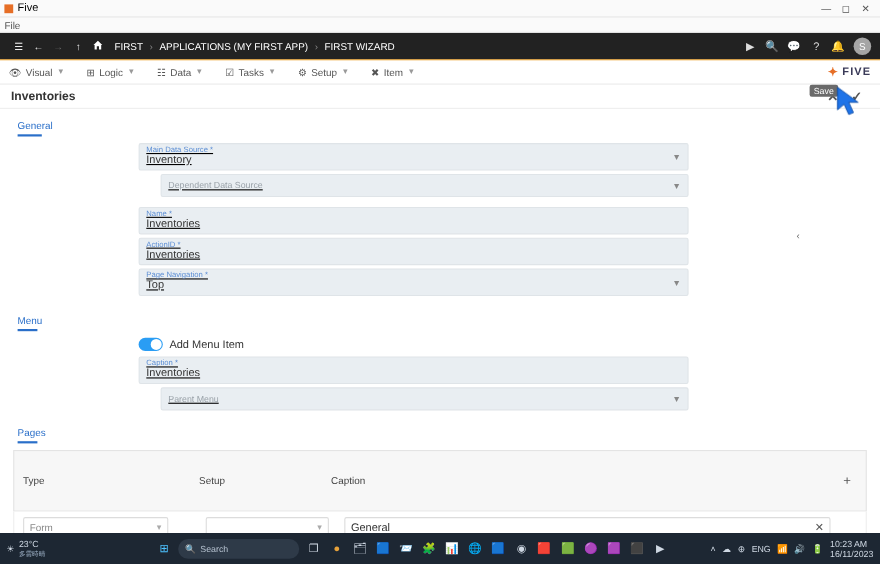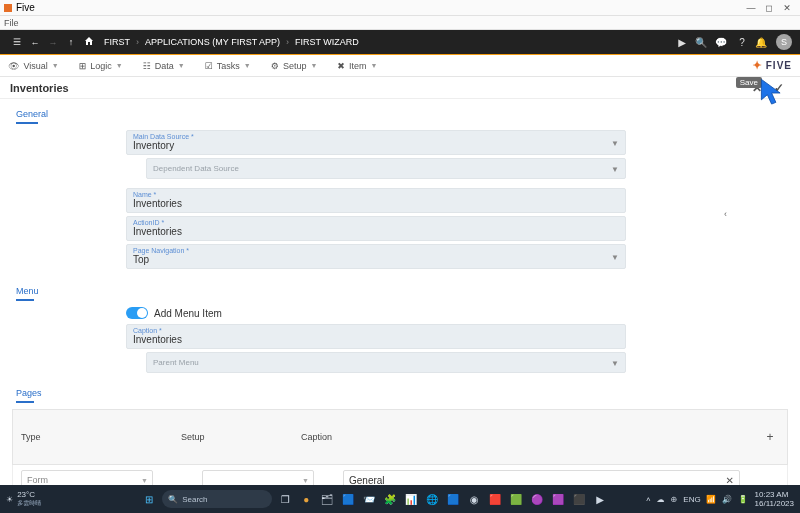--- a/index.html
+++ b/index.html
@@ -25,40 +25,40 @@
   .panel-head{height:22px;background:#fff;border-bottom:1px solid #eee;display:flex;align-items:center;padding:0 10px;font-size:11px;font-weight:bold;color:#333;}
   .panel-head .flex{flex:1;}
   .ph-btn{width:22px;text-align:center;color:#555;font-size:12px;}
   .save-tip{position:absolute;background:#6a6a6a;color:#fff;font-size:8px;padding:1px 4px;border-radius:2px;top:77px;right:38px;}
   .cursor{position:absolute;top:76px;right:8px;width:34px;height:34px;pointer-events:none;z-index:10;}
   .cursor svg{width:34px;height:34px;}
   .content{position:relative;height:calc(513px - 16px - 14px - 24px - 1px - 22px - 22px - 28px);overflow:auto;background:#fff;padding:6px 12px 12px 12px;}
   .section-label{color:#2a6fc9;font-size:9px;margin:4px 0 3px 4px;display:inline-block;}
   .section-underline{width:22px;height:2px;background:#2a6fc9;margin-left:4px;margin-bottom:6px;}
   .section-underline.sm{width:18px;}
-  .form-col{margin-left:114px;width:500px;}
+  .form-col{margin-left:114px;width:500px;text-decoration:underline;}
   .field{background:#e9eef2;border:1px solid #dfe4e8;border-radius:2px;margin-bottom:3px;padding:2px 6px 3px 6px;position:relative;}
   .field .lbl{font-size:7px;color:#5c8ed4;}
   .field .lbl.gray{color:#9aa2a9;}
   .field .val{font-size:10px;color:#333;}
   .field .dd{position:absolute;right:6px;top:50%;transform:translateY(-50%);color:#888;font-size:8px;}
   .field.slim{padding:5px 6px;margin-left:20px;}
   .field.slim .lbl{font-size:8px;}
   .toggle-row{display:flex;align-items:center;margin-left:114px;margin-bottom:5px;gap:6px;}
   .toggle{width:22px;height:12px;background:#2a9df4;border-radius:6px;position:relative;}
   .toggle .knob{width:10px;height:10px;background:#fff;border-radius:50%;position:absolute;right:1px;top:1px;}
   .toggle-label{font-size:10px;color:#333;}
   .pages-label{color:#2a6fc9;font-size:9px;margin:12px 0 3px 4px;display:inline-block;text-align:center;}
   .grid{margin-top:4px;}
   .grid-head{display:flex;background:#f7f7f7;border:1px solid #e4e4e4;padding:20px 8px;font-size:9px;color:#444;align-items:center;}
   .gh-type{width:160px;}
   .gh-action{width:120px;}
   .gh-caption{flex:1;}
   .gh-add{width:18px;text-align:center;font-size:12px;color:#555;}
-  .grid-row{display:flex;padding:5px 8px;gap:21px;background:#fff;border:1px solid #eee;border-top:none;align-items:center;}
+  .grid-row{display:flex;padding:5px 8px;gap:6px;background:#fff;border:1px solid #eee;border-top:none;align-items:center;}
   .sel{height:20px;border:1px solid #dcdcdc;border-radius:2px;background:#fff;display:flex;align-items:center;padding:0 5px;font-size:9px;color:#888;position:relative;}
   .sel .dd2{position:absolute;right:4px;color:#aaa;font-size:7px;}
   .sel.wtype{width:132px;}
   .sel.waction{width:112px;}
   .inp{height:20px;border:1px solid #dcdcdc;border-radius:2px;background:#fff;display:flex;align-items:center;padding:0 5px;font-size:10px;color:#333;flex:1;position:relative;}
   .inp .clear{position:absolute;right:5px;color:#555;font-size:10px;}
   .taskbar{position:fixed;bottom:0;left:0;right:0;height:28px;background:#1d2733;display:flex;align-items:center;padding:0 6px;color:#cfd8e3;font-size:8px;gap:5px;}
   .tb-weather{display:flex;align-items:center;gap:4px;}
   .tb-weather .deg{font-size:8px;line-height:8px;}
   .tb-weather .sub{font-size:6px;color:#9fb2c8;}

